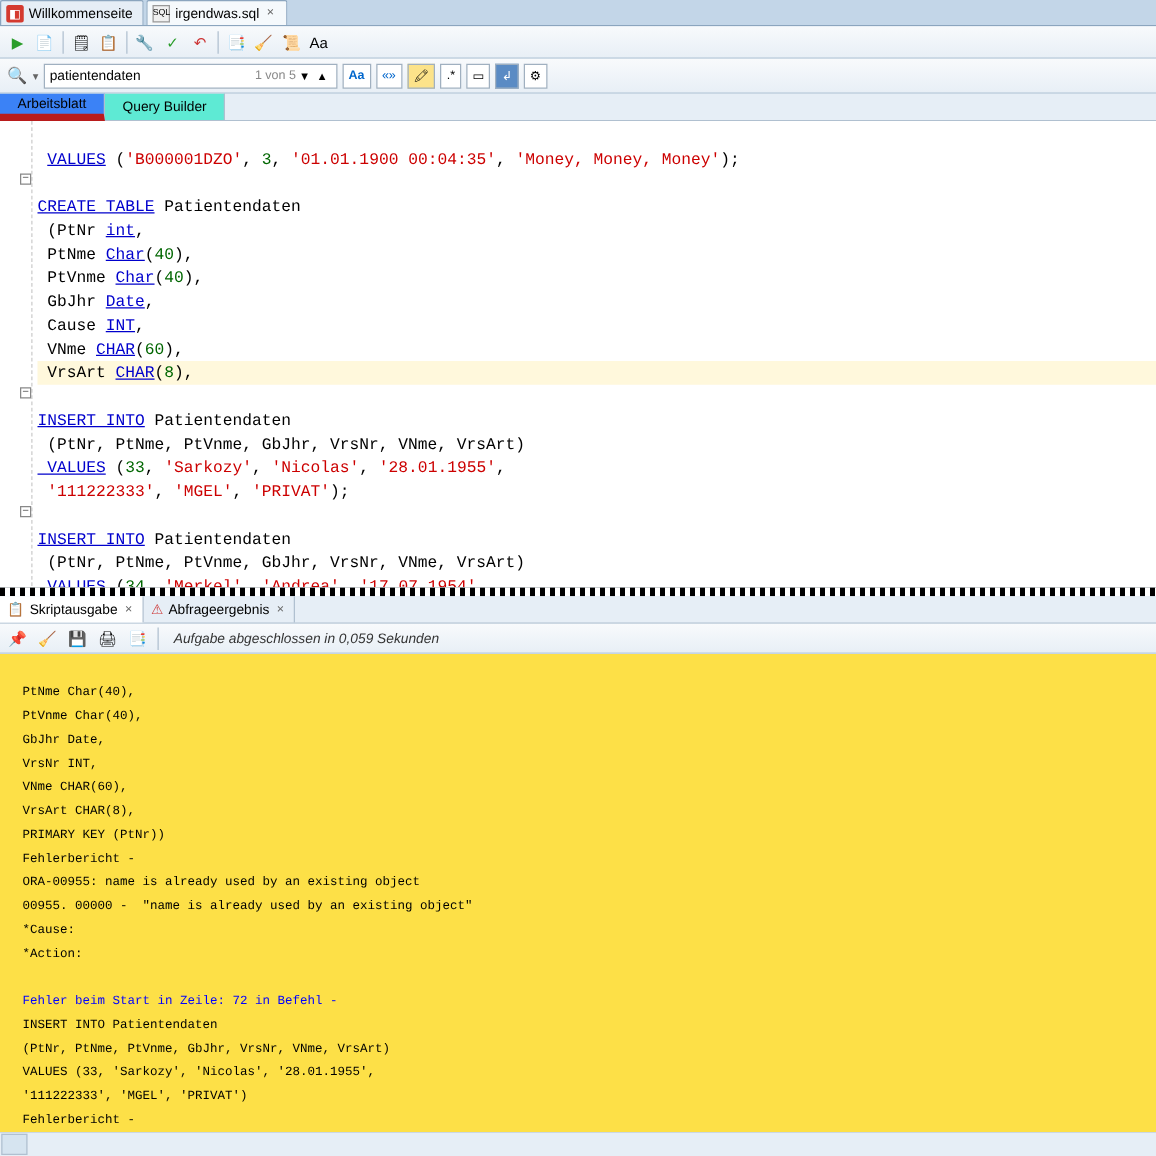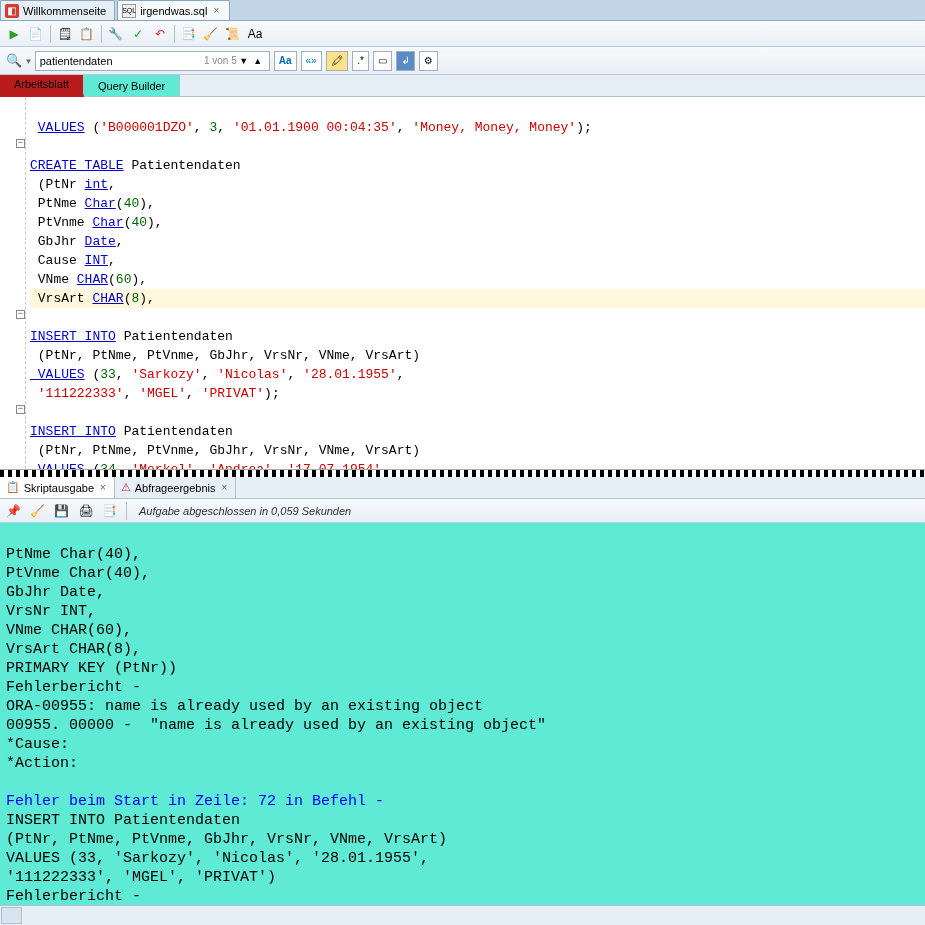--- a/index.html
+++ b/index.html
@@ -121,22 +121,22 @@
 }
 .doc-tab {
   padding: 3px 14px;
   border-right: 1px solid #b0c0d0;
   cursor: pointer;
   background: #5eead4;
   display: flex;
   align-items: center;
 }
 .doc-tab.active {
-  background: #b91c1c;
-  border-bottom: 4px solid #b91c1c;
+  background: #3b82f6;
+  border-bottom: 6px solid #b91c1c;
   margin-bottom: -1px;
 }
 .editor {
   flex: 1;
   background: #fff;
   font-family: 'Courier New', monospace;
   font-size: 13px;
   line-height: 19px;
   overflow: auto;
   position: relative;
@@ -198,25 +198,25 @@
   align-items: center;
   background: linear-gradient(#f8fafc, #e8eff6);
   border-bottom: 1px solid #c0d0e0;
   height: 24px;
   padding: 0 4px;
   gap: 4px;
 }
 .status-text { color: #333; padding-left: 6px; font-style: italic; }
 .output {
   height: 382px;
-  background: #5eead4;
+  background: #fde047;
   font-family: 'Courier New', monospace;
-  font-size: 15px;
+  font-size: 10px;
   line-height: 19px;
-  padding: 3px 6px;
+  padding: 3px 18px;
   overflow: auto;
   white-space: pre;
 }
 .err { color: #0000ff; }
 .status-bar {
   height: 20px;
   background: #e6eef6;
   border-top: 1px solid #b0c0d0;
 }
 .status-block {

